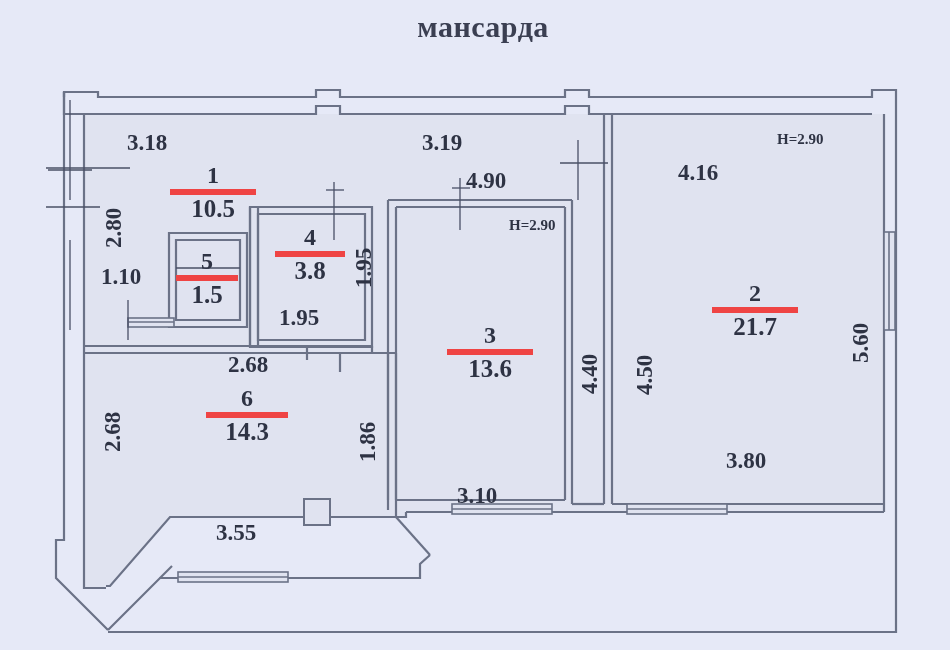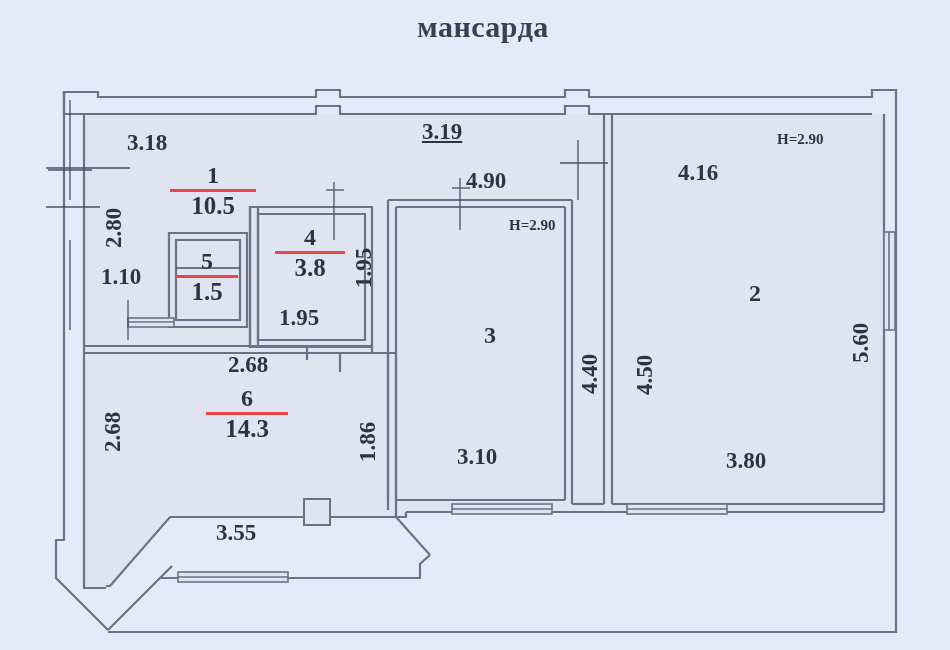--- a/index.html
+++ b/index.html
@@ -62,21 +62,21 @@
     line-height: 1.04;
   }
   .room-tag .num {
     display: block;
     font-size: 24px;
     padding-bottom: 1px;
   }
   .room-tag .area {
     display: block;
     font-size: 25px;
-    border-top: 3px solid #ef4444;
+    border-top: 6px solid #ef4444;
     padding-top: 1px;
   }
 </style>
 </head>
 <body>
 
 <div id="page">
 
   <div class="title-text">мансарда</div>
 
@@ -197,24 +197,26 @@
     </g>
   </svg>
 
   <div class="room-tag" style="left:170px; top:163px; width:86px;">
     <span class="num">1</span>
     <span class="area">10.5</span>
   </div>
 
   <div class="room-tag" style="left:712px; top:281px; width:86px;">
     <span class="num">2</span>
+    <span class="area">21.7</span>
   </div>
 
   <div class="room-tag" style="left:447px; top:323px; width:86px;">
     <span class="num">3</span>
+    <span class="area">13.6</span>
   </div>
 
   <div class="room-tag" style="left:275px; top:225px; width:70px;">
     <span class="num">4</span>
     <span class="area">3.8</span>
   </div>
 
   <div class="room-tag" style="left:176px; top:249px; width:62px;">
     <span class="num">5</span>
     <span class="area">1.5</span>
@@ -222,28 +224,28 @@
 
   <div class="room-tag" style="left:206px; top:386px; width:82px;">
     <span class="num">6</span>
     <span class="area">14.3</span>
   </div>
 
   <div class="lbl hgt" style="left:777px; top:132px;">H=2.90</div>
   <div class="lbl hgt" style="left:509px; top:218px;">H=2.90</div>
 
   <div class="lbl dim" style="left:127px; top:131px;">3.18</div>
-  <div class="lbl dim" style="left:422px; top:120px;text-decoration:underline;">3.19</div>
+  <div class="lbl dim" style="left:422px; top:131px;">3.19</div>
   <div class="lbl dim" style="left:678px; top:161px;">4.16</div>
   <div class="lbl dim" style="left:466px; top:169px;">4.90</div>
   <div class="lbl dim" style="left:101px; top:265px;">1.10</div>
   <div class="lbl dim" style="left:279px; top:306px;">1.95</div>
   <div class="lbl dim" style="left:228px; top:353px;">2.68</div>
   <div class="lbl dim" style="left:216px; top:521px;">3.55</div>
-  <div class="lbl dim" style="left:457px; top:445px;">3.10</div>
+  <div class="lbl dim" style="left:457px; top:484px;">3.10</div>
   <div class="lbl dim" style="left:726px; top:449px;">3.80</div>
 
   <div class="lbl dim-v" style="left:102px; top:248px;">2.80</div>
   <div class="lbl dim-v" style="left:352px; top:288px;">1.95</div>
   <div class="lbl dim-v" style="left:101px; top:452px;">2.68</div>
   <div class="lbl dim-v" style="left:356px; top:462px;">1.86</div>
   <div class="lbl dim-v" style="left:578px; top:394px;">4.40</div>
   <div class="lbl dim-v" style="left:633px; top:395px;">4.50</div>
   <div class="lbl dim-v" style="left:849px; top:363px;">5.60</div>
 

